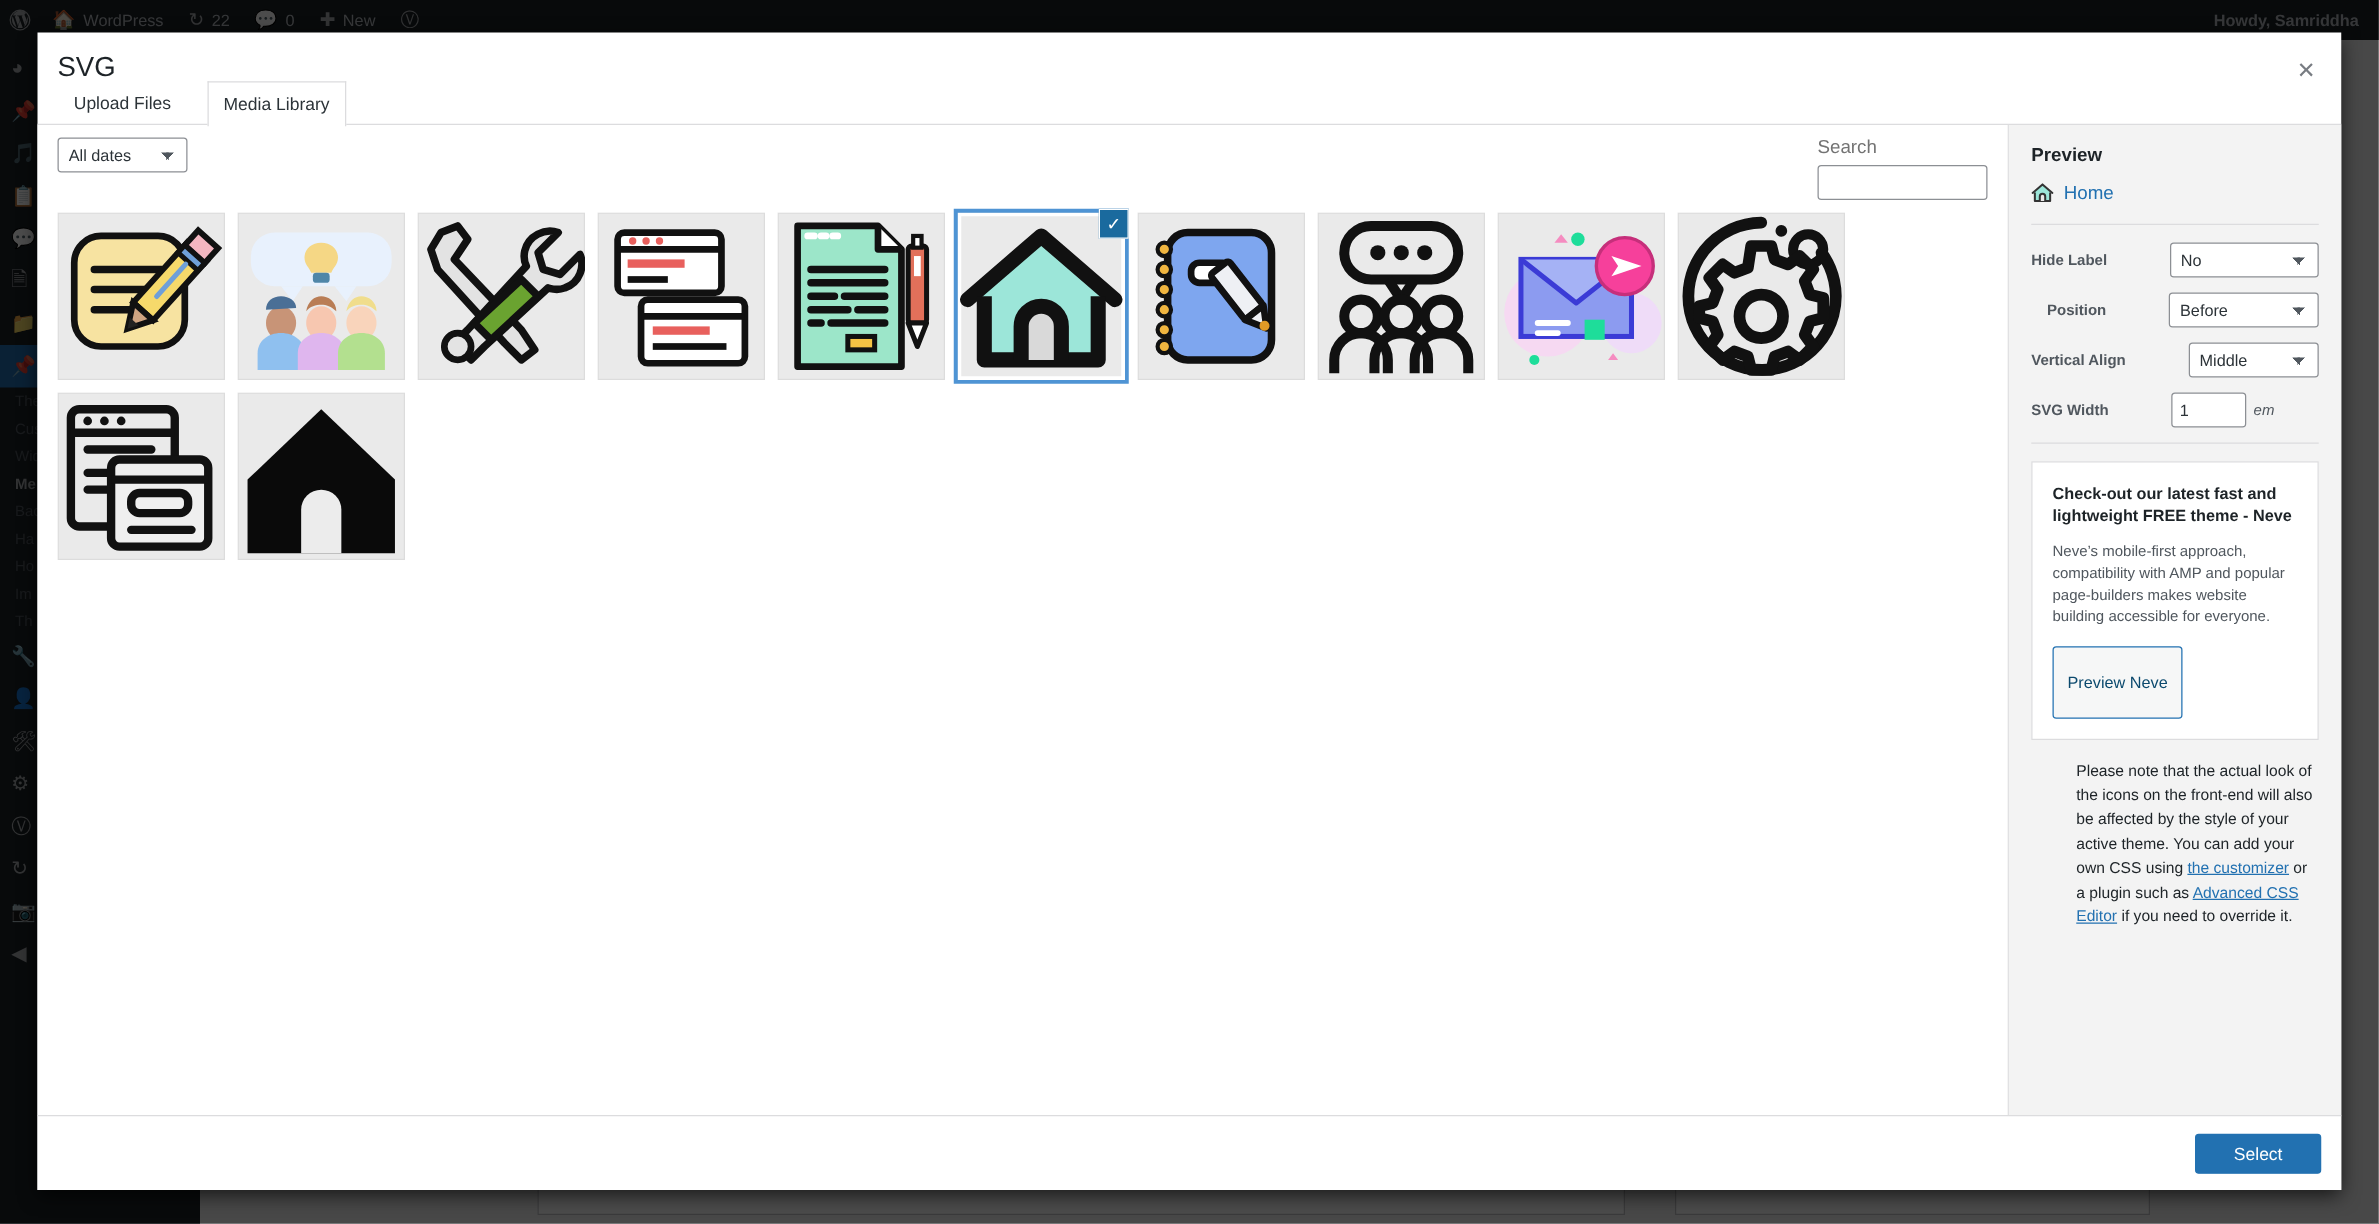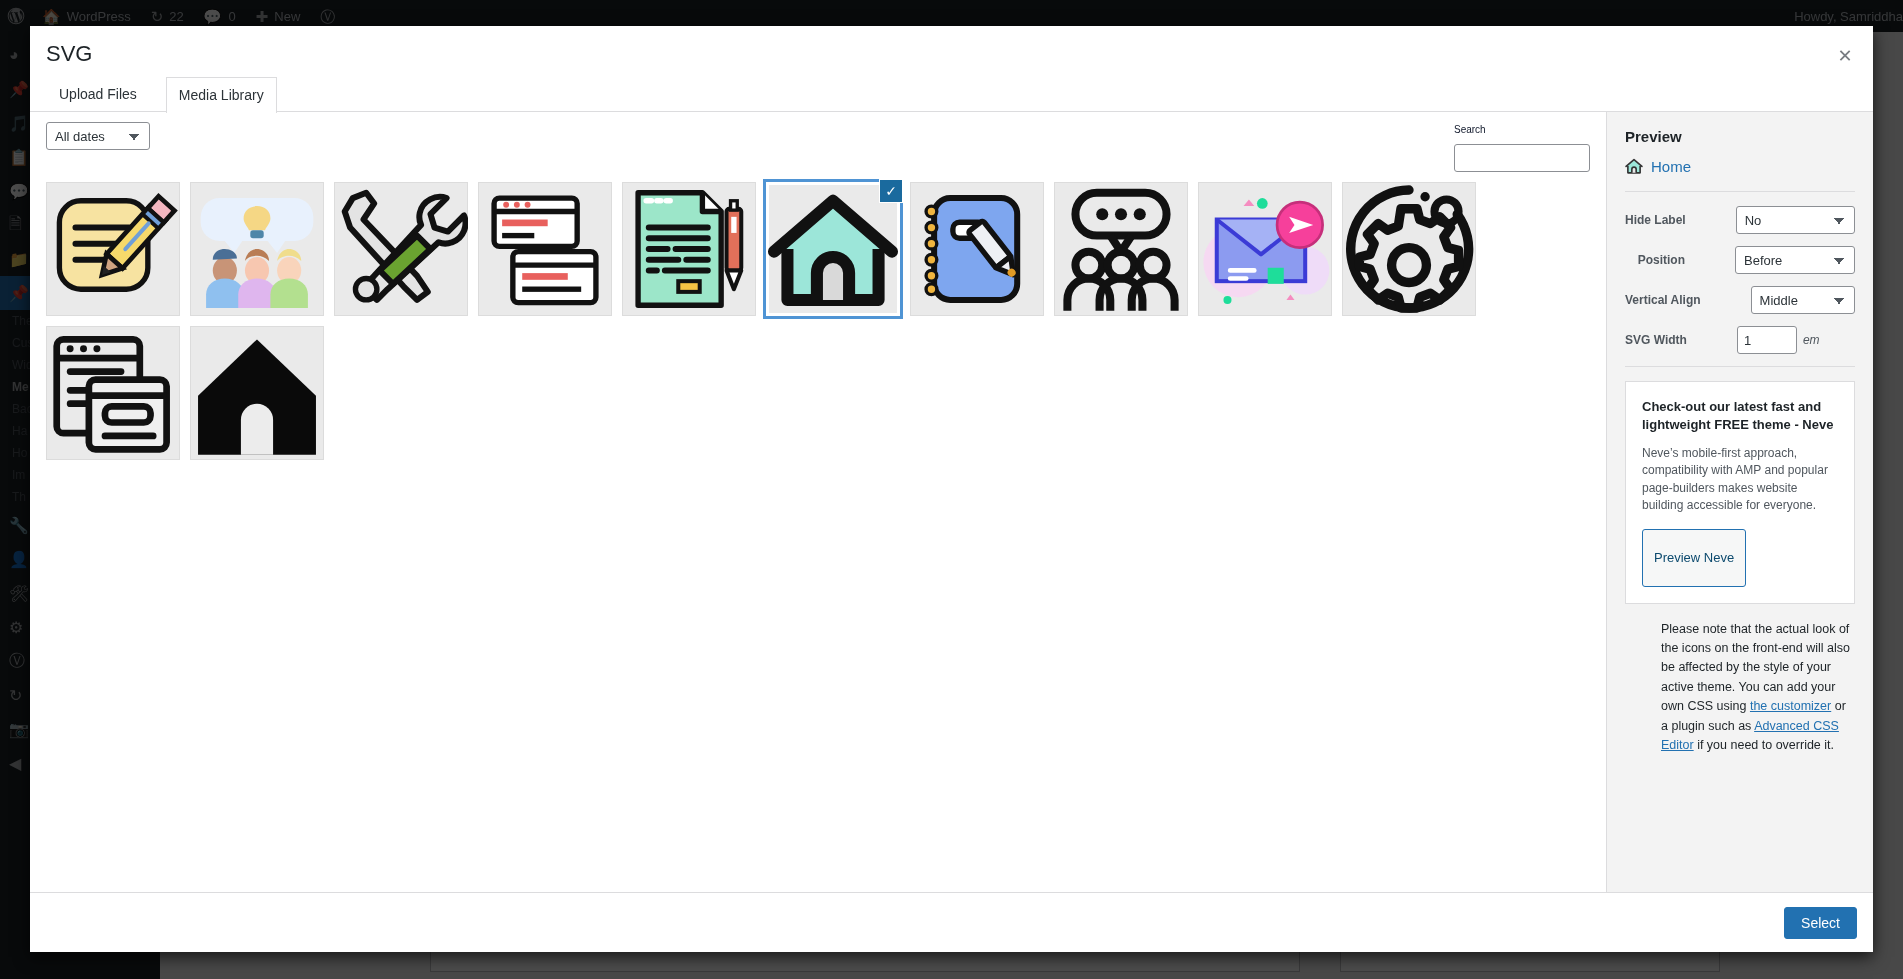--- a/index.html
+++ b/index.html
@@ -17,21 +17,21 @@
     position: absolute; top: 0; left: 0; right: 0; height: 32px;
     background: #1d2327; color: #b4b9be; font-size: 13px;
     display: flex; align-items: center; gap: 0; z-index: 5;
   }
   .ab-item {
     display: flex; align-items: center; gap: 6px;
     height: 32px; padding: 0 10px; color: #b4b9be; font-size: 13px;
     white-space: nowrap;
   }
   .ab-logo { width: 32px; justify-content: center; padding: 0; }
-  .ab-right { margin-left: auto; padding-right: 0; }
+  .ab-right { margin-left: auto; padding-right: 16px; font-weight: bold; }
   .ab-glyph { font-size: 15px; line-height: 1; color: #a7aaad; }
 
   #wp-sidebar {
     position: absolute; top: 32px; left: 0; width: 160px; bottom: 0;
     background: #1d2327; z-index: 4; padding-top: 6px;
     font-size: 13px;
   }
   .menu-ico {
     height: 34px; display: flex; align-items: center;
     padding-left: 9px; color: #a7aaad; font-size: 16px;
@@ -57,21 +57,21 @@
     position: absolute; inset: 0; background: rgba(0,0,0,0.7); z-index: 10;
   }
   #media-modal {
     position: absolute;
     left: 30px; top: 26px; width: 1843px; height: 926px;
     background: #fff; box-shadow: 0 5px 15px rgba(0,0,0,.7);
     z-index: 11; display: flex; flex-direction: column;
   }
 
   #modal-header {
-    position: relative; height: 86px; flex: 0 0 auto;
+    position: relative; height: 74px; flex: 0 0 auto;
   }
   #modal-title {
     position: absolute; left: 16px; top: 13px;
     font-size: 22px; font-weight: 400; color: #1d2327;
     line-height: 30px;
   }
   #modal-close {
     position: absolute; right: 10px; top: 12px;
     width: 36px; height: 36px; display: flex;
     align-items: center; justify-content: center;
@@ -117,21 +117,21 @@
     background-image: linear-gradient(45deg, transparent 49%, #50575e 50%),
                       linear-gradient(-45deg, transparent 49%, #50575e 50%);
     background-size: 6px 6px, 6px 6px;
     background-position: calc(100% - 14px) 11px, calc(100% - 10px) 11px;
     background-repeat: no-repeat;
   }
   #search-block {
     position: absolute; right: 16px; top: 10px; text-align: left;
   }
   #search-label {
-    font-size: 10px; color: #0f172a; display:block; margin-bottom: 6px; line-height:16px;
+    font-size: 15px; color: #737373; display:block; margin-bottom: 6px; line-height:16px;
   }
   #search-input {
     width: 136px; height: 28px; border: 1px solid #8c8f94; border-radius: 3px;
     padding: 0 8px; font-size: 13px; color: #2c3338;
     font-family: "Liberation Sans", sans-serif; background: #fff;
   }
 
   #attachments {
     position: absolute; left: 0; right: 0; top: 62px; bottom: 0;
     padding: 8px 16px 16px 16px; overflow-y: auto;
@@ -195,21 +195,21 @@
   #note a { color: #2271b1; }
 
   
   #modal-footer {
     flex: 0 0 auto; height: 60px; border-top: 1px solid #dcdcde;
     background: #fff; display: flex; align-items: center;
     justify-content: flex-end; padding: 0 16px;
   }
   #select-button {
     background: #2271b1; color: #fff; border: 1px solid #2271b1; border-radius: 3px;
-    font-size: 14px; padding: 6px 16px; cursor: pointer; line-height: 18px;
+    font-size: 14px; padding: 6px 30px; cursor: pointer; line-height: 18px;
     font-family: "Liberation Sans", sans-serif;
   }
 </style>
 </head>
 <body>
 
 <div id="wp-backdrop">
 
   <div id="wp-adminbar">
     <div class="ab-item ab-logo">

